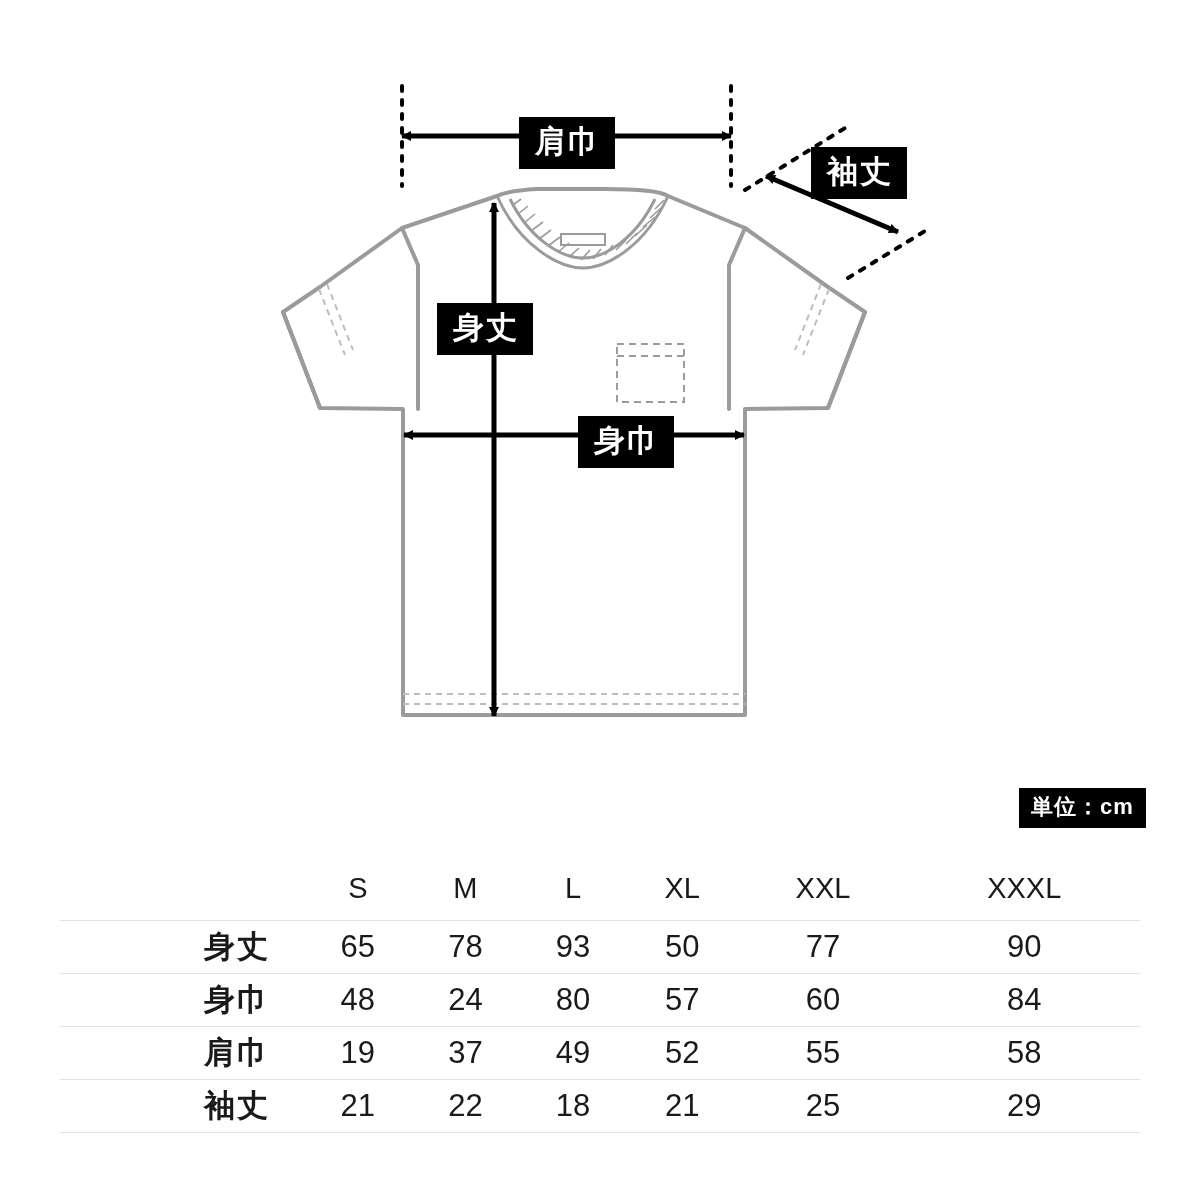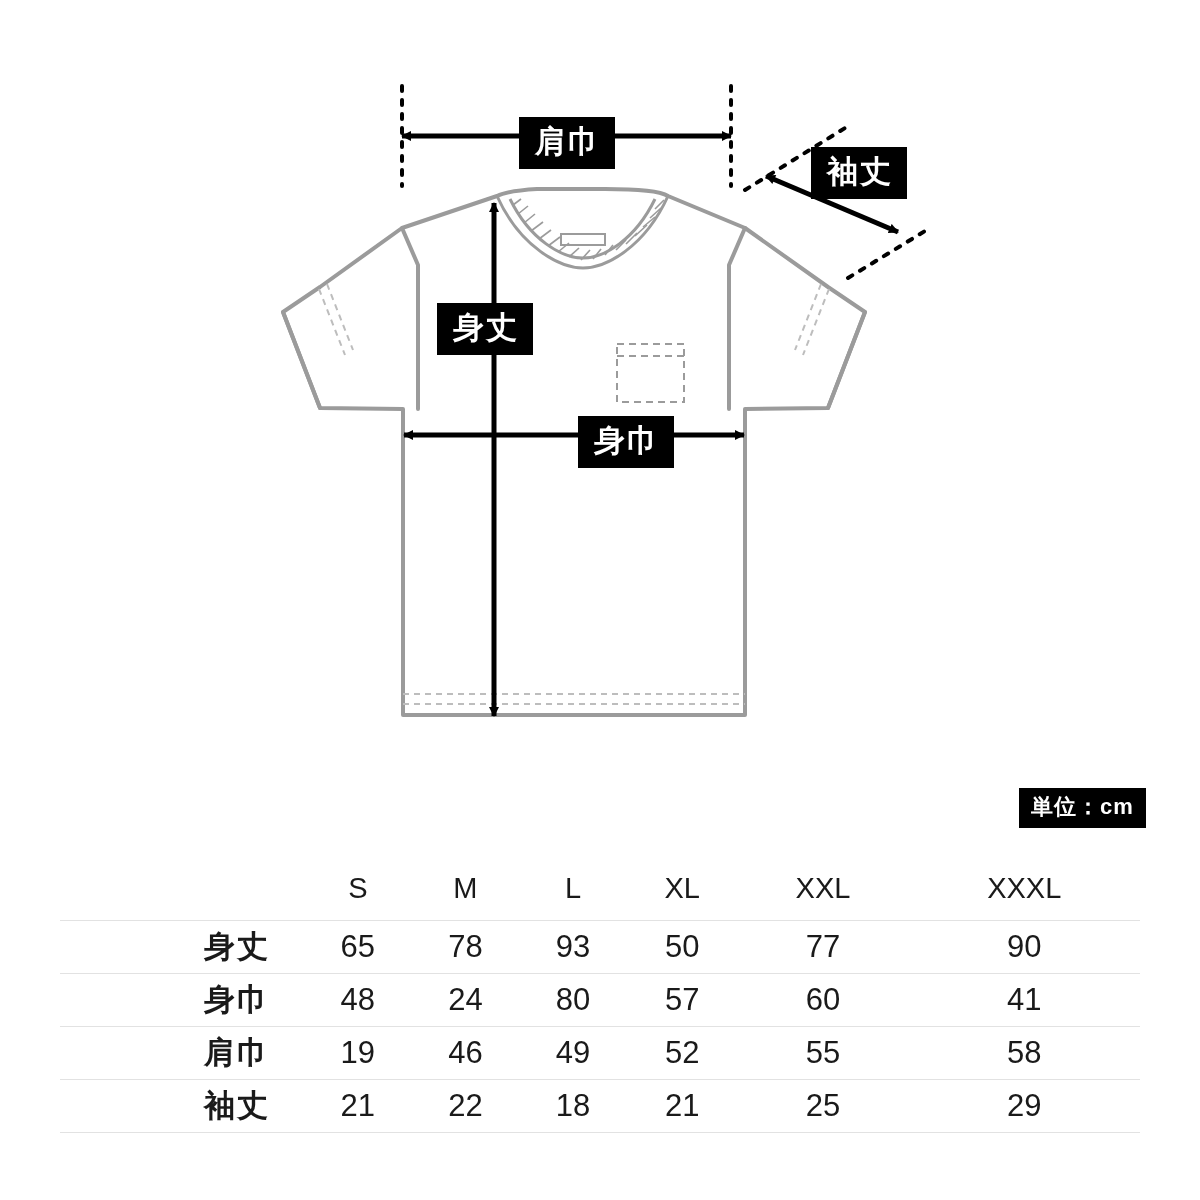--- a/index.html
+++ b/index.html
@@ -237,26 +237,26 @@
         <td class="val">77</td>
         <td class="val">90</td>
       </tr>
       <tr>
         <td class="row-head">身巾</td>
         <td class="val">48</td>
         <td class="val">24</td>
         <td class="val">80</td>
         <td class="val">57</td>
         <td class="val">60</td>
-        <td class="val">41</td>
+        <td class="val">84</td>
       </tr>
       <tr>
         <td class="row-head">肩巾</td>
         <td class="val">19</td>
-        <td class="val">46</td>
+        <td class="val">37</td>
         <td class="val">49</td>
         <td class="val">52</td>
         <td class="val">55</td>
         <td class="val">58</td>
       </tr>
       <tr>
         <td class="row-head">袖丈</td>
         <td class="val">21</td>
         <td class="val">22</td>
         <td class="val">18</td>

